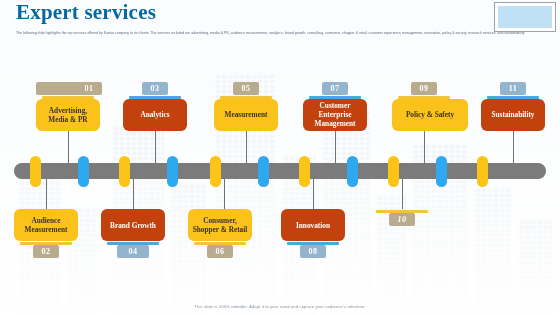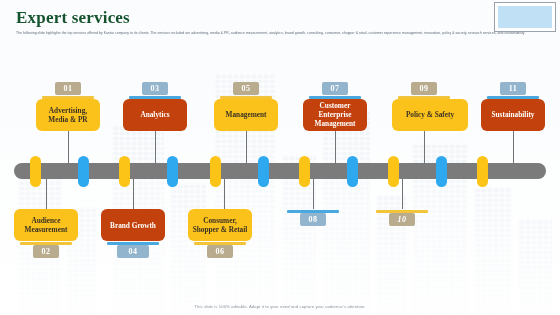--- a/index.html
+++ b/index.html
@@ -27,23 +27,23 @@
     background:repeating-linear-gradient(180deg,rgba(255,255,255,.55) 0 2px,rgba(255,255,255,0) 2px 5px),
                repeating-linear-gradient(90deg,rgba(255,255,255,.45) 0 2px,rgba(255,255,255,0) 2px 6px);
   }
   .bg-veil{
     position:absolute;inset:0;
     background:linear-gradient(180deg,rgba(255,255,255,.80) 0%,rgba(255,255,255,.62) 40%,rgba(255,255,255,.80) 100%);
   }
 
   
   .title{
-    position:absolute;left:16px;top:8px;
+    position:absolute;left:16px;top:0;
     font-family:"Liberation Serif", serif;
-    font-size:17px;font-weight:bold;color:#14532d;letter-spacing:.2px;
+    font-size:21px;font-weight:bold;color:#0369a1;letter-spacing:.2px;
   }
   .subtitle{
     position:absolute;left:16px;top:31px;width:510px;
     font-size:3.4px;line-height:5.6px;color:#5d6a78;
     letter-spacing:.05px;text-align:left;
   }
   .corner-box{
     position:absolute;right:4px;top:2px;width:62px;height:30px;
     border:1.5px solid #9aa3ab;background:#ffffff;
     box-sizing:border-box;padding:3px;
@@ -129,21 +129,21 @@
       <div class="pill y" style="left: 210px;"></div>
       <div class="pill b" style="left: 258px;"></div>
       <div class="pill y" style="left: 299px;"></div>
       <div class="pill b" style="left: 347px;"></div>
       <div class="pill y" style="left: 388px;"></div>
       <div class="pill b" style="left: 436px;"></div>
       <div class="pill y" style="left: 477px;"></div>
     </div>
   <div id="nodes">
       <div class="node" style="left: 36px; width: 64px; top: 82px;">
-        <div class="badge tan" style="width: 26px;">01</div>
+        <div class="badge tan" style="width: 26px; padding-left: 40px;">01</div>
         <div class="underbar y" style="width: 52px;"></div>
         <div class="box y" style="width: 64px; height: 32px;">Advertising, Media &amp; PR</div>
       </div>
       <div class="stem" style="left: 68px; top: 131px; height: 32px;"></div>
       <div class="node" style="left: 14px; width: 64px; top: 209px;">
         <div class="box y" style="width: 64px; height: 32px;">Audience Measurement</div>
         <div class="underbar y" style="width: 52px;"></div>
         <div class="badge tan" style="width: 26px;">02</div>
       </div>
       <div class="stem" style="left: 46px; top: 179px; height: 30px;"></div>
@@ -155,36 +155,37 @@
       <div class="stem" style="left: 155px; top: 131px; height: 32px;"></div>
       <div class="node" style="left: 101px; width: 64px; top: 209px;">
         <div class="box b" style="width: 64px; height: 32px;">Brand Growth</div>
         <div class="underbar b" style="width: 52px;"></div>
         <div class="badge slate" style="width: 32px;">04</div>
       </div>
       <div class="stem" style="left: 133px; top: 179px; height: 30px;"></div>
       <div class="node" style="left: 214px; width: 64px; top: 82px;">
         <div class="badge tan" style="width: 26px;">05</div>
         <div class="underbar y" style="width: 52px;"></div>
-        <div class="box y" style="width: 64px; height: 32px;">Management</div>
+        <div class="box y" style="width: 64px; height: 32px;">Measurement</div>
       </div>
       <div class="stem" style="left: 246px; top: 131px; height: 32px;"></div>
       <div class="node" style="left: 188px; width: 64px; top: 209px;">
         <div class="box y" style="width: 64px; height: 32px;">Consumer, Shopper &amp; Retail</div>
         <div class="underbar y" style="width: 52px;"></div>
         <div class="badge tan" style="width: 26px;">06</div>
       </div>
       <div class="stem" style="left: 224px; top: 179px; height: 30px;"></div>
       <div class="node" style="left: 303px; width: 64px; top: 82px;">
         <div class="badge slate" style="width: 26px;">07</div>
         <div class="underbar b" style="width: 52px;"></div>
         <div class="box b" style="width: 64px; height: 32px;">Customer Enterprise Management</div>
       </div>
       <div class="stem" style="left: 335px; top: 131px; height: 32px;"></div>
       <div class="node" style="left: 281px; width: 64px; top: 209px;">
+        <div class="box b" style="width: 64px; height: 32px;">Innovation</div>
         <div class="underbar b" style="width: 52px;"></div>
         <div class="badge slate" style="width: 18px;">08</div>
       </div>
       <div class="stem" style="left: 313px; top: 179px; height: 30px;"></div>
       <div class="node" style="left: 392px; width: 64px; top: 82px;">
         <div class="badge tan" style="width: 26px;">09</div>
         <div class="underbar y" style="width: 52px;"></div>
         <div class="box y" style="width: 76px; height: 32px;">Policy &amp; Safety</div>
       </div>
       <div class="stem" style="left: 424px; top: 131px; height: 32px;"></div>

